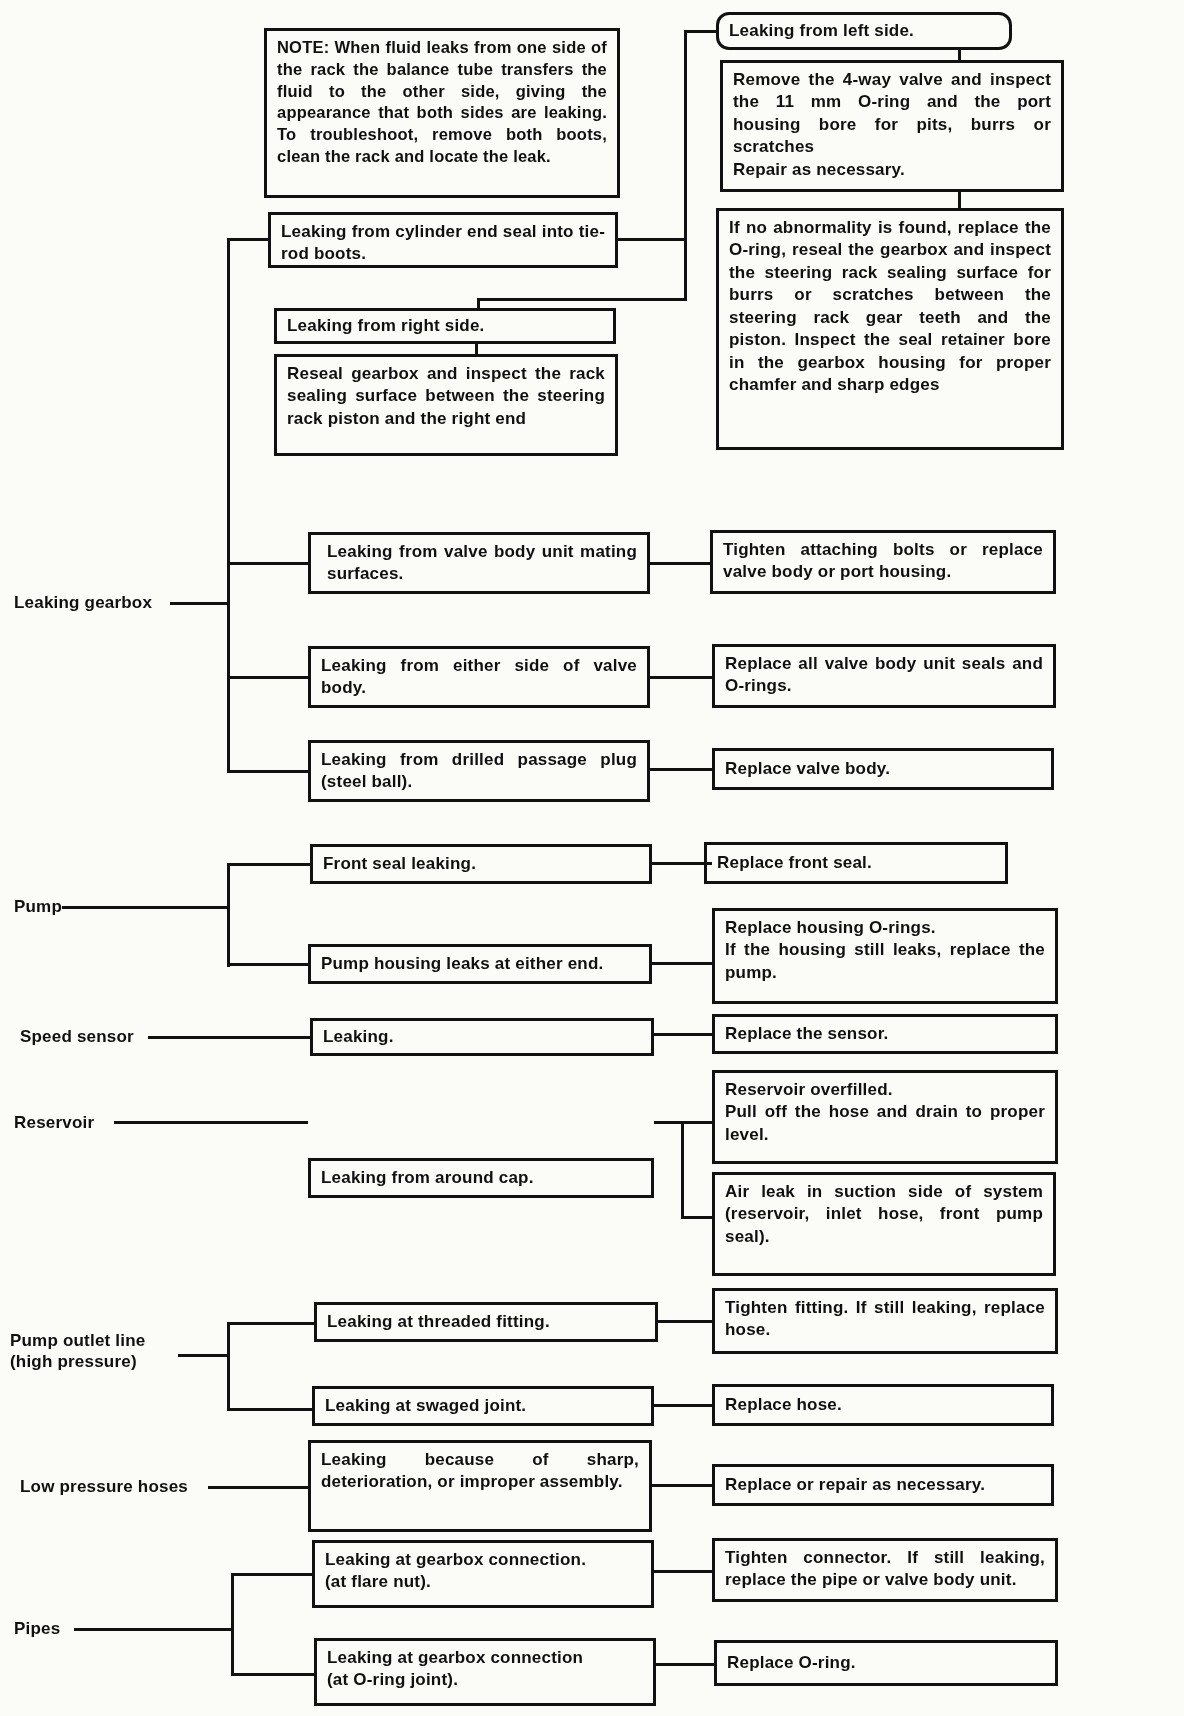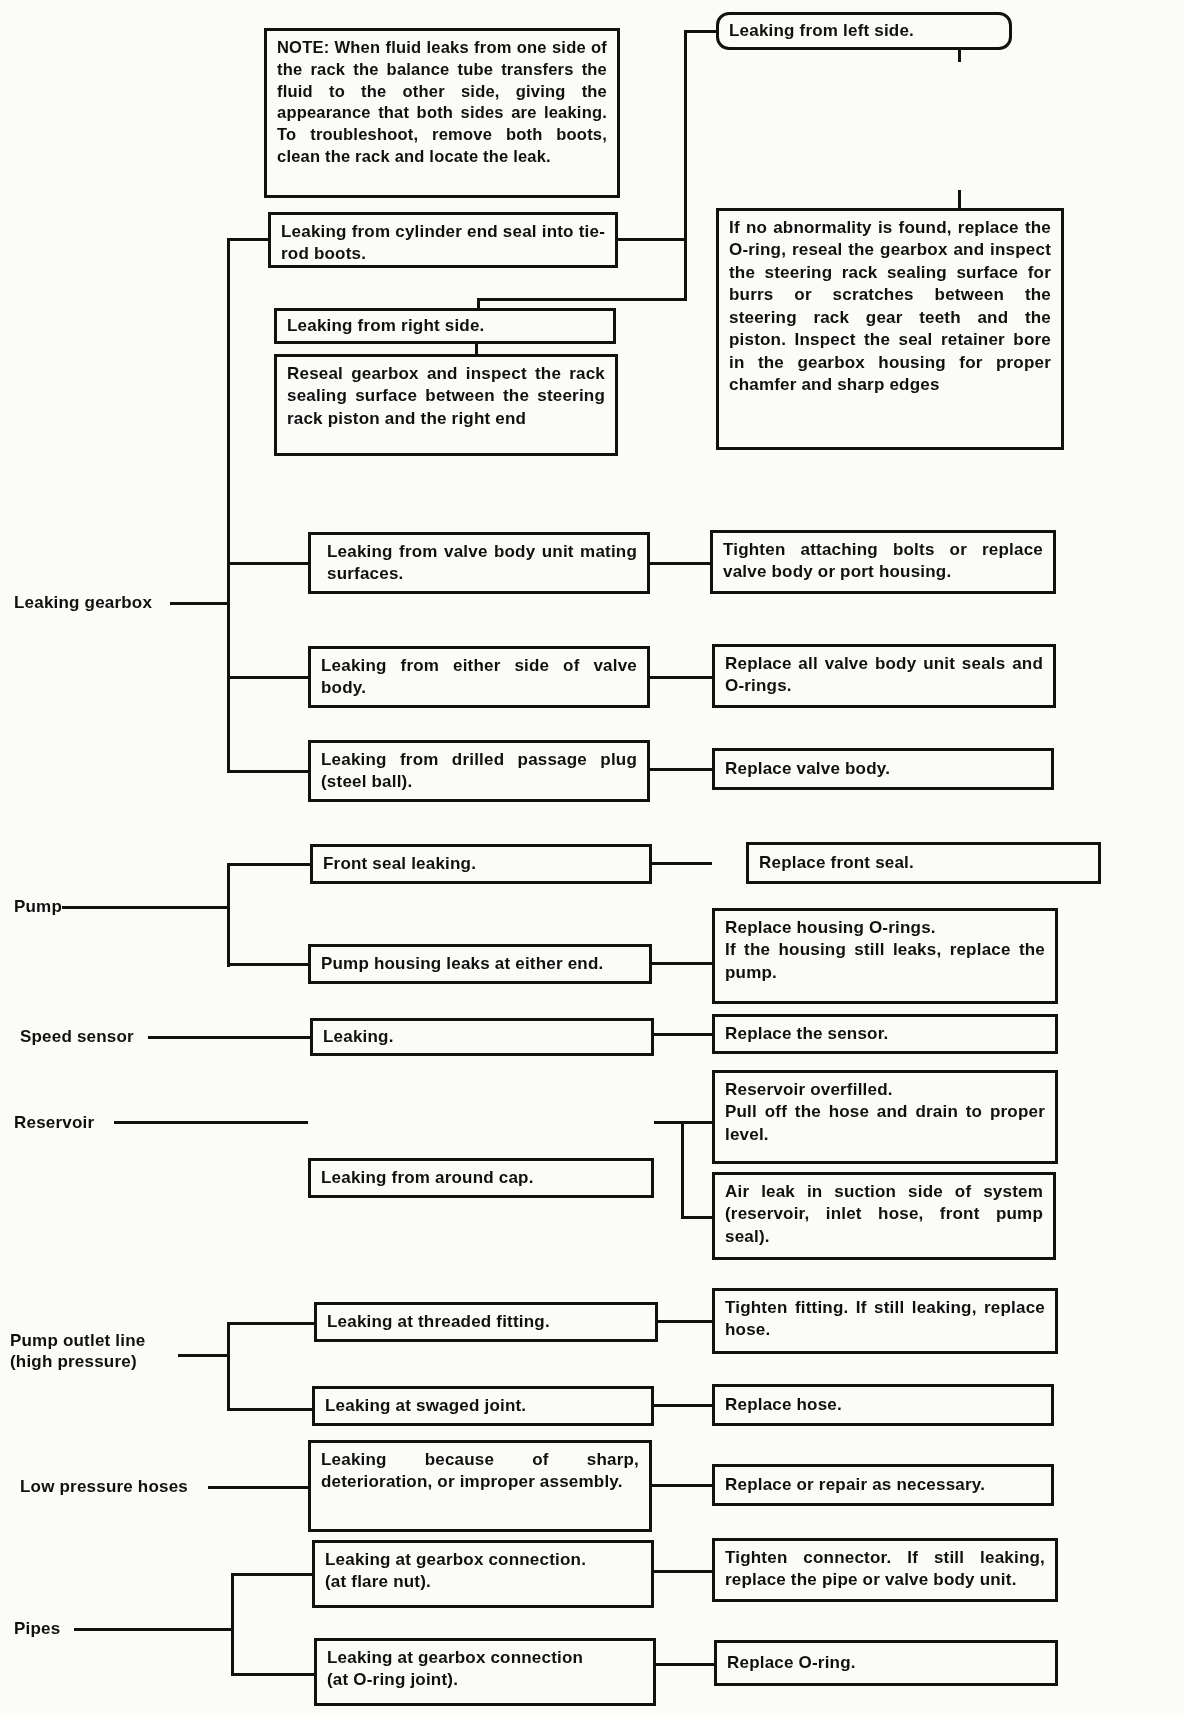--- a/index.html
+++ b/index.html
@@ -52,54 +52,58 @@
   <div class="lab" style="left:20px;top:1026px;">Speed sensor</div>
   <div class="lab" style="left:14px;top:1112px;">Reservoir</div>
   <div class="lab" style="left:10px;top:1330px;width:168px;">Pump outlet line (high pressure)</div>
   <div class="lab" style="left:20px;top:1476px;">Low pressure hoses</div>
   <div class="lab" style="left:14px;top:1618px;">Pipes</div>
 
   <div class="bx small" style="left:264px;top:28px;width:356px;height:170px;">NOTE: When fluid leaks from one side of the rack the balance tube transfers the fluid to the other side, giving the appearance that both sides are leaking. To troubleshoot, remove both boots, clean the rack and locate the leak.</div>
 
   <div class="bx one" style="left:716px;top:12px;width:296px;height:38px;border-radius:13px;">Leaking from left side.</div>
 
+  <div class="bx" style="left:720px;top:60px;width:344px;height:132px;">
+    <p>Remove the 4-way valve and inspect the 11 mm O-ring and the port housing bore for pits, burrs or scratches</p>
+    <p>Repair as necessary.</p>
+  </div>
 
   <div class="bx" style="left:716px;top:208px;width:348px;height:242px;">If no abnormality is found, replace the O-ring, reseal the gearbox and inspect the steering rack sealing surface for burrs or scratches between the steering rack gear teeth and the piston. Inspect the seal retainer bore in the gearbox housing for proper chamfer and sharp edges</div>
 
   <div class="bx" style="left:268px;top:212px;width:350px;height:56px;">Leaking from cylinder end seal into tie-rod boots.</div>
   <div class="bx one" style="left:274px;top:308px;width:342px;height:36px;">Leaking from right side.</div>
   <div class="bx" style="left:274px;top:354px;width:344px;height:102px;">Reseal gearbox and inspect the rack sealing surface between the steering rack piston and the right end</div>
 
   <div class="bx" style="left:308px;top:532px;width:342px;height:62px;padding-left:16px;">Leaking from valve body unit mating surfaces.</div>
   <div class="bx" style="left:710px;top:530px;width:346px;height:64px;">Tighten attaching bolts or replace valve body or port housing.</div>
 
   <div class="bx" style="left:308px;top:646px;width:342px;height:62px;">Leaking from either side of valve body.</div>
   <div class="bx" style="left:712px;top:644px;width:344px;height:64px;">Replace all valve body unit seals and O-rings.</div>
 
   <div class="bx one" style="left:712px;top:748px;width:342px;height:42px;">Replace valve body.</div>
   <div class="bx" style="left:308px;top:740px;width:342px;height:62px;">Leaking from drilled passage plug (steel ball).</div>
 
   <div class="bx one" style="left:310px;top:844px;width:342px;height:40px;">Front seal leaking.</div>
-  <div class="bx one" style="left:746px;top:842px;width:355px;height:42px;">Replace front seal.</div>
+  <div class="bx one" style="left:704px;top:842px;width:304px;height:42px;">Replace front seal.</div>
 
   <div class="bx one" style="left:308px;top:944px;width:344px;height:40px;">Pump housing leaks at either end.</div>
   <div class="bx" style="left:712px;top:908px;width:346px;height:96px;">
     <p>Replace housing O-rings.</p>
     <p>If the housing still leaks, replace the pump.</p>
   </div>
 
   <div class="bx one" style="left:310px;top:1018px;width:344px;height:38px;">Leaking.</div>
   <div class="bx one" style="left:712px;top:1014px;width:346px;height:40px;">Replace the sensor.</div>
 
   <div class="bx one" style="left:308px;top:1158px;width:346px;height:40px;">Leaking from around cap.</div>
   <div class="bx" style="left:712px;top:1070px;width:346px;height:94px;">
     <p>Reservoir overfilled.</p>
     <p>Pull off the hose and drain to proper level.</p>
   </div>
-  <div class="bx" style="left:712px;top:1172px;width:344px;height:88px;">Air leak in suction side of system (reservoir, inlet hose, front pump seal).</div>
+  <div class="bx" style="left:712px;top:1172px;width:344px;height:104px;">Air leak in suction side of system (reservoir, inlet hose, front pump seal).</div>
 
   <div class="bx one" style="left:314px;top:1302px;width:344px;height:40px;">Leaking at threaded fitting.</div>
   <div class="bx" style="left:712px;top:1288px;width:346px;height:66px;">Tighten fitting. If still leaking, replace hose.</div>
 
   <div class="bx one" style="left:312px;top:1386px;width:342px;height:40px;">Leaking at swaged joint.</div>
   <div class="bx one" style="left:712px;top:1384px;width:342px;height:42px;">Replace hose.</div>
 
   <div class="bx" style="left:308px;top:1440px;width:344px;height:92px;">Leaking because of sharp, deterioration, or improper assembly.</div>
   <div class="bx one" style="left:712px;top:1464px;width:342px;height:42px;">Replace or repair as necessary.</div>
 

